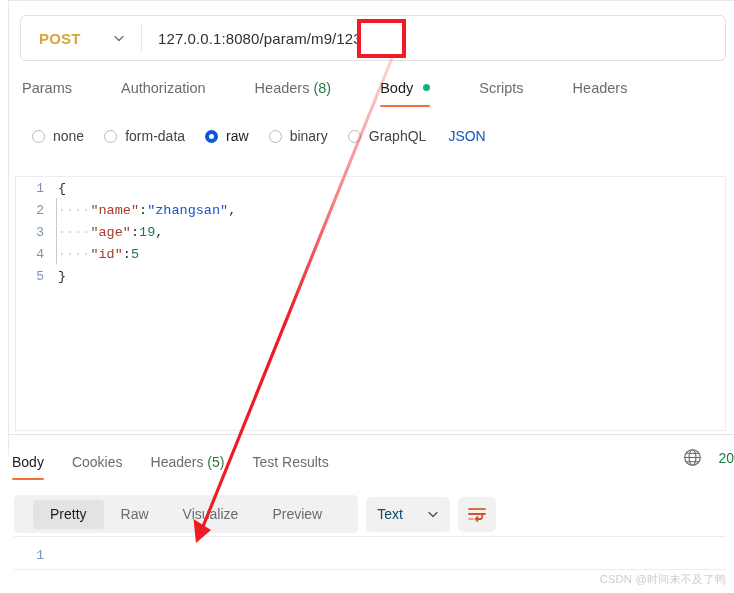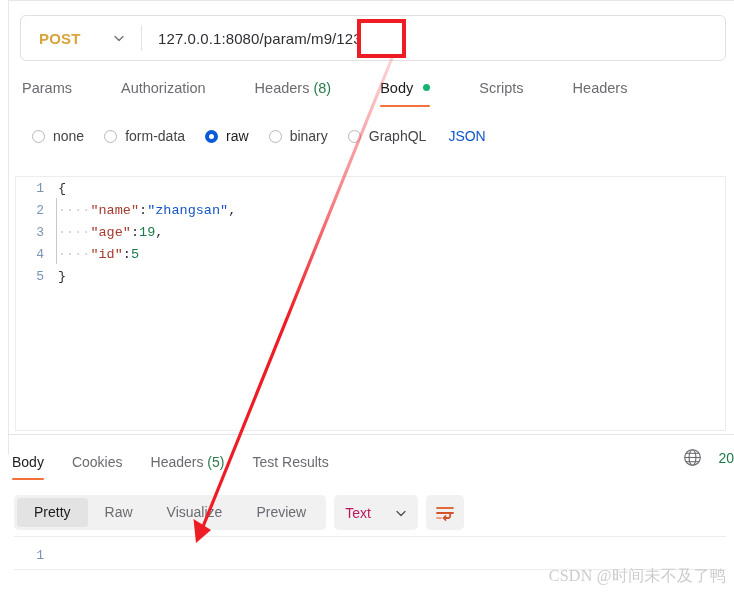--- a/index.html
+++ b/index.html
@@ -287,21 +287,21 @@
     display: flex;
     align-items: center;
     gap: 8px;
   }
   .seg {
     display: flex;
     align-items: center;
     background: #f1f1f1;
     border-radius: 5px;
     height: 35px;
-    padding: 3px;
+    padding: 19px;
     box-sizing: border-box;
   }
   .seg-btn {
     font-size: 14px;
     color: #6b6b72;
     padding: 0 17px;
     height: 29px;
     line-height: 29px;
     border-radius: 4px;
     cursor: pointer;
@@ -316,21 +316,21 @@
     align-items: center;
     justify-content: space-between;
     background: #f1f1f1;
     border-radius: 5px;
     height: 35px;
     width: 84px;
     padding: 0 11px;
     box-sizing: border-box;
     cursor: pointer;
     font-size: 14px;
-    color: #be185d;
+    color: #0c4a6e;
   }
   .wrap-btn {
     width: 38px;
     height: 35px;
     border-radius: 5px;
     background: #f1f1f1;
     display: flex;
     align-items: center;
     justify-content: center;
     cursor: pointer;
@@ -387,25 +387,24 @@
     height: 593px;
     pointer-events: none;
     z-index: 35;
   }
 
   
   .watermark {
     position: absolute;
     right: 8px;
     bottom: 6px;
-    font-size: 16px;
+    font-size: 11px;
     color: #cccccc;
     white-space: nowrap;
     letter-spacing: .3px;
-    font-family: Liberation Serif, serif;
   }
 </style>
 </head>
 <body>
 
 <div class="top-rule"></div>
 <div class="left-rule"></div>
 
 <div class="url-bar">
   <div class="method-select">

